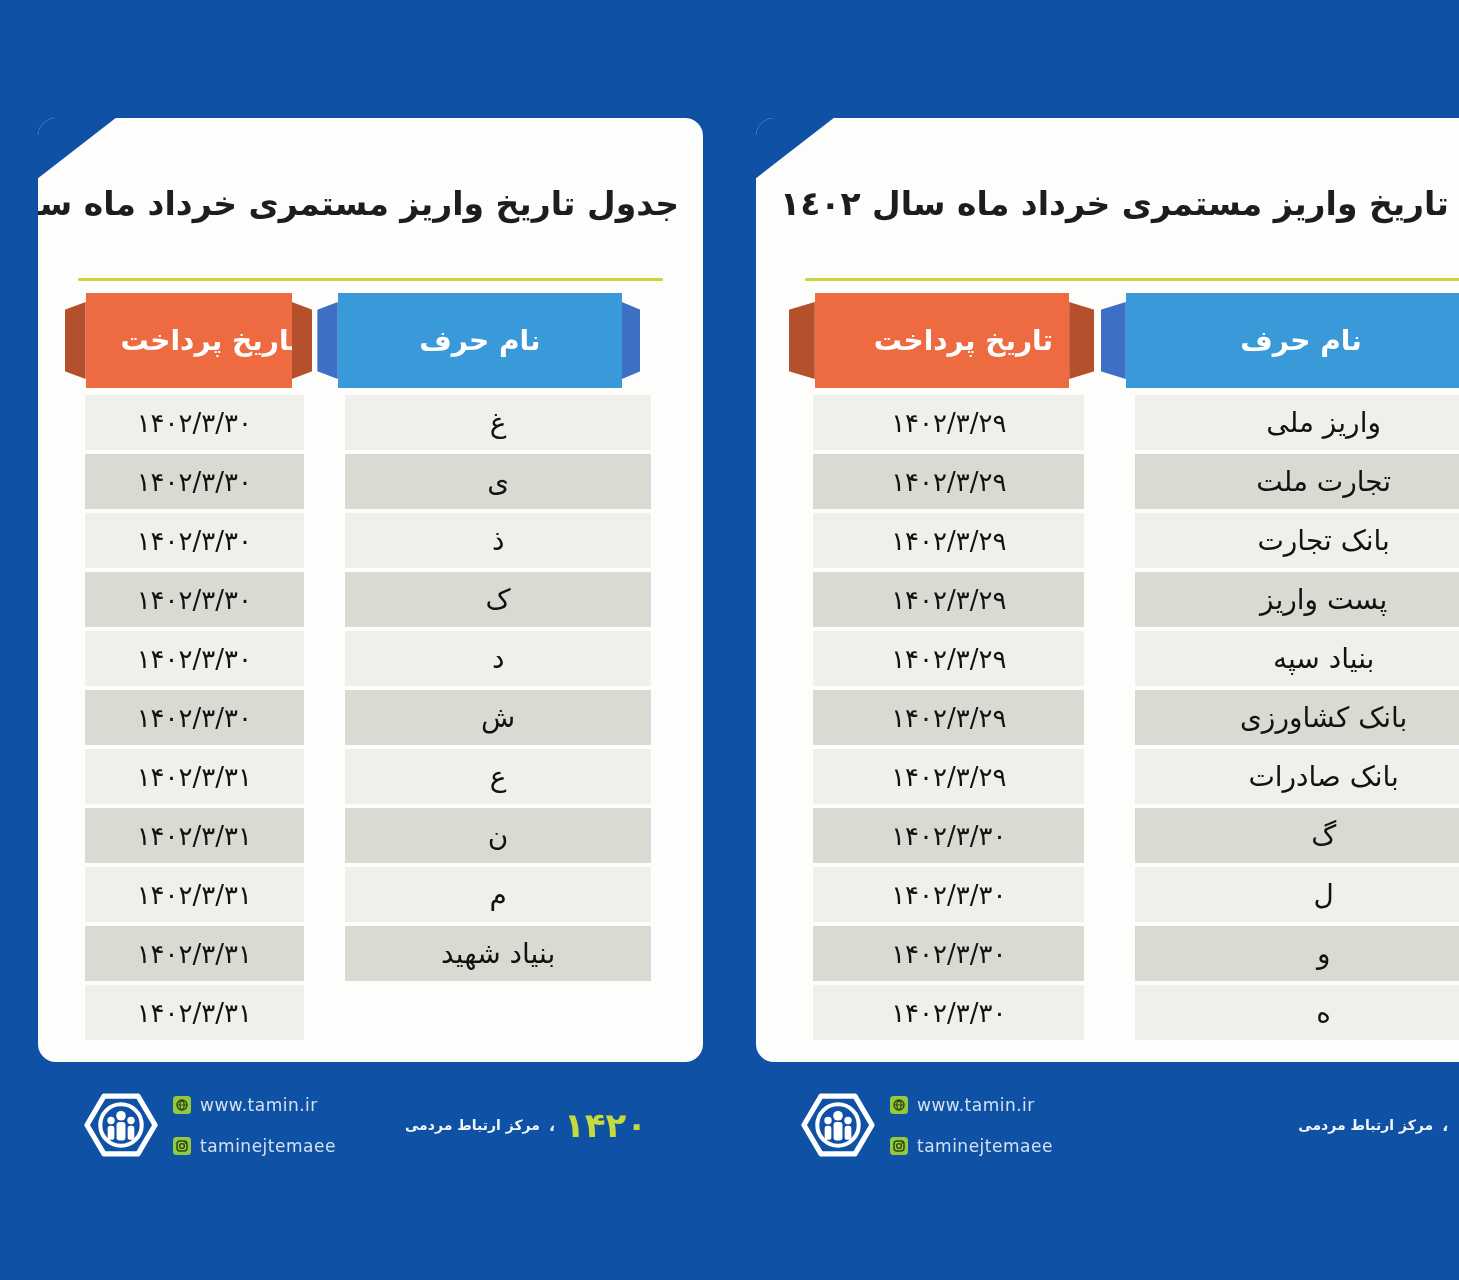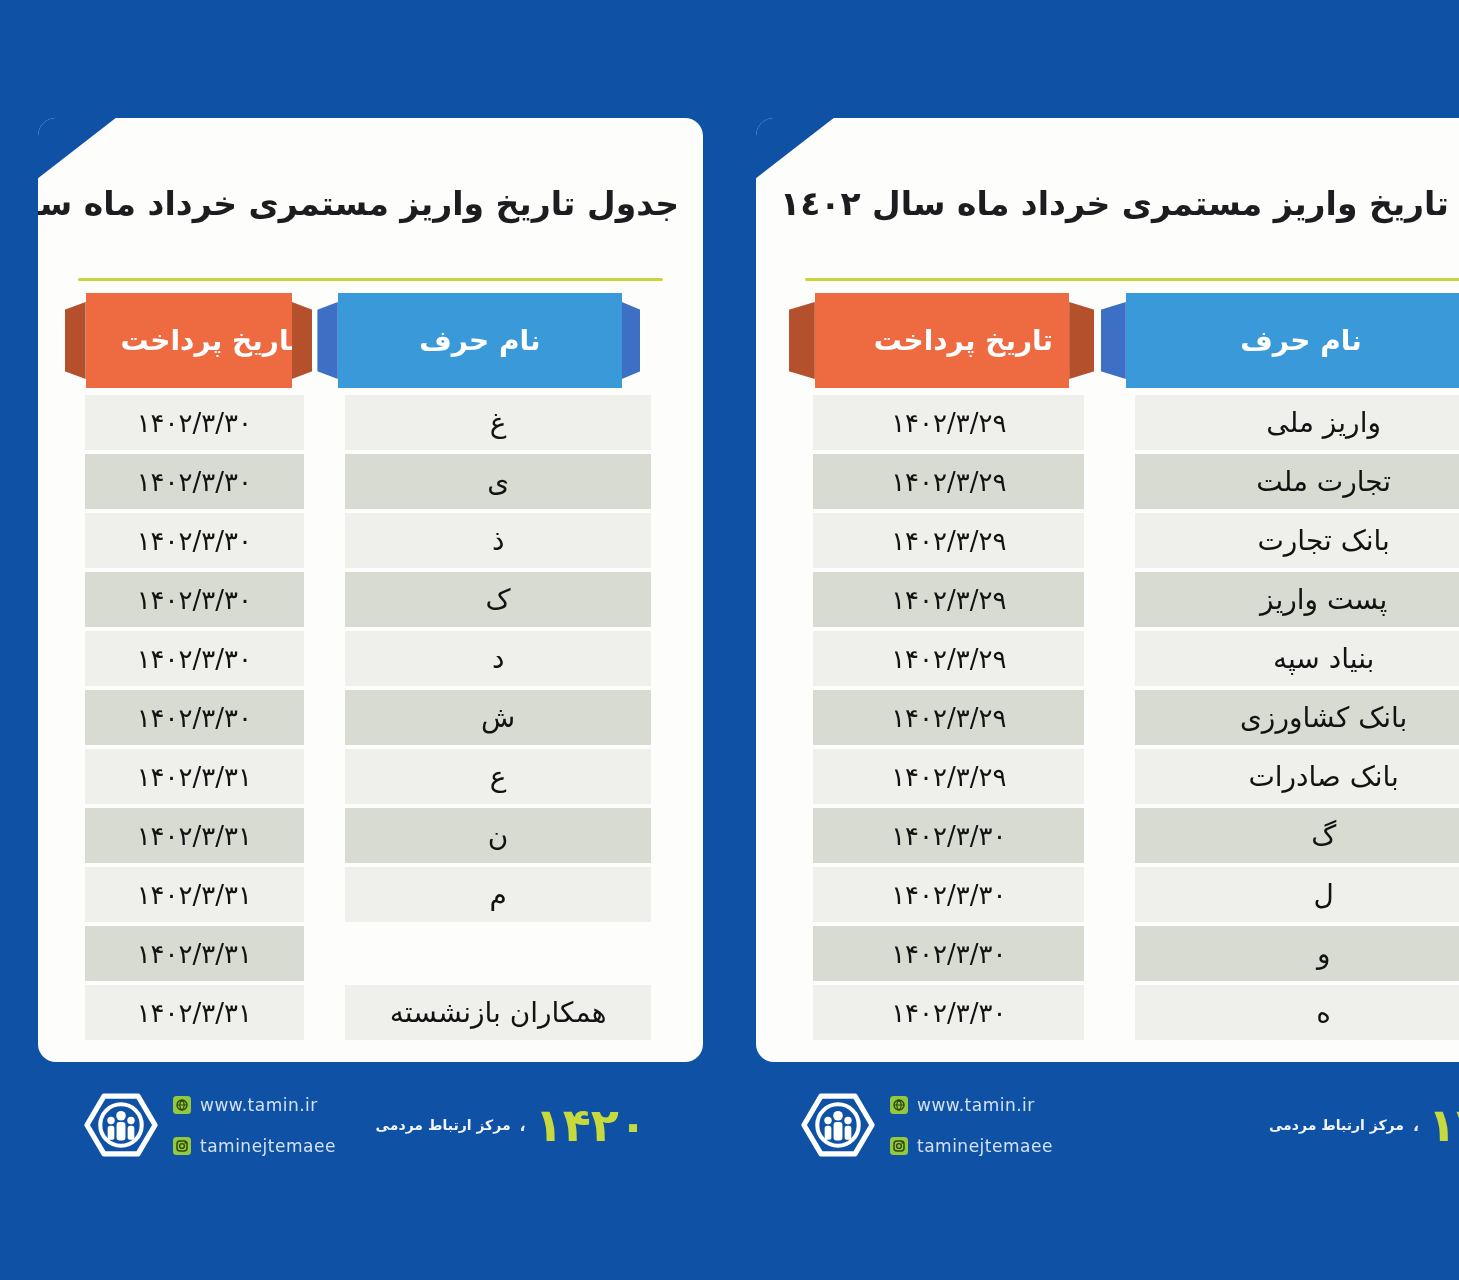--- a/index.html
+++ b/index.html
@@ -50,21 +50,21 @@
 
   .footer { display: flex; align-items: center; justify-content: space-between;
             margin-top: 18px; padding: 0 70px 0 84px; height: 90px; }
   .brand { display: flex; align-items: center; gap: 15px; }
   .logo { width: 74px; height: 80px; }
   .links { display: flex; flex-direction: column; gap: 21px; }
   .link-line { display: flex; align-items: center; gap: 9px; }
   .link-line svg { width: 18px; height: 18px; flex: 0 0 auto; }
   .link-line span { color: #d3e2f2; font-size: 17px; letter-spacing: 0.5px; }
   .hotline { display: flex; direction: rtl; align-items: center; gap: 9px; }
-  .hotline-number { color: var(--hotline-number); font-size: 46px; font-weight: bold; line-height: 1; }
+  .hotline-number { color: var(--hotline-number); font-size: 34px; font-weight: bold; line-height: 1; }
   .hotline-sep { color: #e8eef7; font-size: 16px; font-weight: bold; }
   .hotline-label { color: #f2f6fb; font-size: 14px; font-weight: bold; white-space: nowrap; }
 </style>
 </head>
 <body>
 
 <div class="page">
 
   <section class="panel left">
     <div class="card">
@@ -153,27 +153,27 @@
       <span>۱۴۰۲/۳/۳۱</span>
     </div>
     <div class="cell name-cell">
       <span>م</span>
     </div>
   </div>
           <div class="row dark">
     <div class="cell date-cell">
       <span>۱۴۰۲/۳/۳۱</span>
     </div>
-  </div>
-          <div class="row light">
-    <div class="cell date-cell">
-      <span>۱۴۰۲/۳/۳۱</span>
-    </div>
-    <div class="cell name-cell">
-      <span>همکاران بازنشسته</span>
+    <div class="cell name-cell">
+      <span>بنیاد شهید</span>
+    </div>
+  </div>
+          <div class="row light">
+    <div class="cell date-cell">
+      <span>۱۴۰۲/۳/۳۱</span>
     </div>
   </div>
         </div>
       <div class="chamfer"></div>
     </div>
     <div class="footer">
     <div class="brand">
       <svg class="logo" viewBox="0 0 100 100">
         <path d="M4 50 L27 11 L73 11 L96 50 L73 89 L27 89 Z" fill="none" stroke="#ffffff" stroke-width="7" stroke-linejoin="round"></path>
         <circle cx="50" cy="50" r="28" fill="none" stroke="#ffffff" stroke-width="5.5"></circle>

